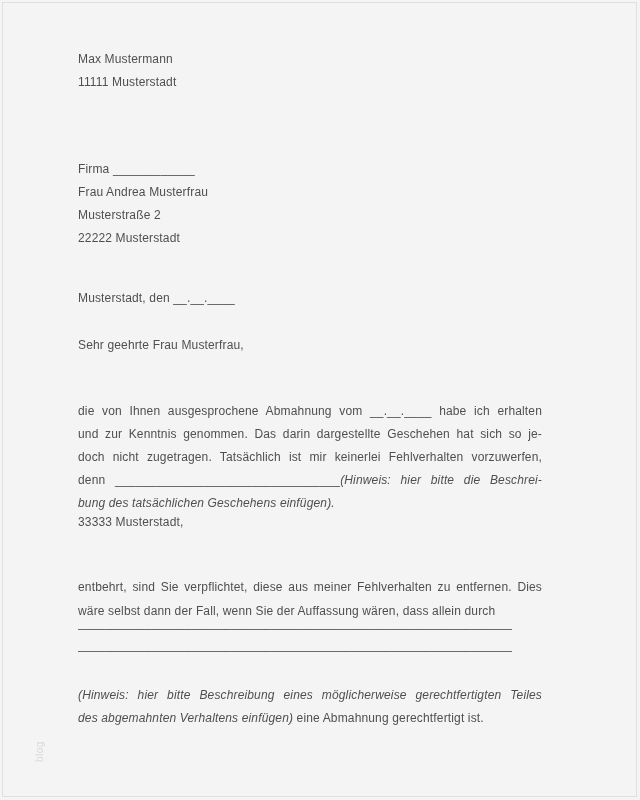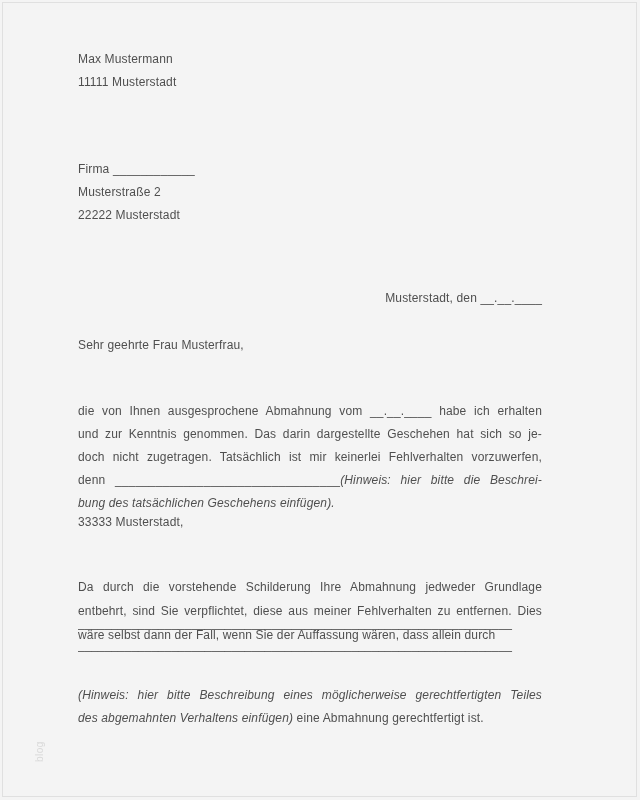--- a/index.html
+++ b/index.html
@@ -35,21 +35,21 @@
     line-height: 23px;
     white-space: normal;
   }
   .lh22 .doc-line { line-height: 22px; }
   .lh24 .doc-line { line-height: 24px; }
   .justify {
     text-align: justify;
     text-align-last: justify;
   }
   .italic { font-style: italic; }
-  .right { text-align: right; }
+  .right { }
   .blank-line {
     line-height: 22px;
     white-space: nowrap;
     overflow: hidden;
     letter-spacing: 0;
   }
   .watermark {
     position: absolute;
     left: 34px;
     top: 762px;
@@ -65,20 +65,21 @@
 
 <div class="page-border"></div>
 
 <div class="block" style="top:48px">
   <div class="doc-line">Max Mustermann</div>
   <div class="doc-line">11111 Musterstadt</div>
 </div>
 
 <div class="block" style="top:158px">
   <div class="doc-line">Firma ____________</div>
+  <div class="doc-line">Frau Andrea Musterfrau</div>
   <div class="doc-line">Musterstraße 2</div>
   <div class="doc-line">22222 Musterstadt</div>
 </div>
 
 <div class="block lh22 right" style="top:287px">
   <div class="doc-line">Musterstadt, den __.__.____</div>
 </div>
 
 <div class="block lh22" style="top:334px">
   <div class="doc-line">Sehr geehrte Frau Musterfrau,</div>
@@ -90,21 +91,20 @@
   <div class="doc-line justify">doch nicht zugetragen. Tatsächlich ist mir keinerlei Fehlverhalten vorzuwerfen,</div>
   <div class="doc-line justify"><span>denn</span> <span>_________________________________</span><span class="italic">(Hinweis: hier bitte die Beschrei-</span></div>
   <div class="doc-line italic">bung des tatsächlichen Geschehens einfügen).</div>
 </div>
 
 <div class="block" style="top:511px">
   <div class="doc-line">33333 Musterstadt,</div>
 </div>
 
 <div class="block lh24" style="top:575px">
-  <div class="doc-line justify">Da durch die vorstehende Schilderung Ihre Abmahnung jedweder Grundlage</div>
   <div class="doc-line justify">entbehrt, sind Sie verpflichtet, diese aus meiner Fehlverhalten zu entfernen. Dies</div>
   <div class="doc-line">wäre selbst dann der Fall, wenn Sie der Auffassung wären, dass allein durch</div>
 </div>
 
 <div class="block" style="top:612px">
   <div class="blank-line">_________________________________________________________________</div>
   <div class="blank-line">_________________________________________________________________</div>
 </div>
 
 <div class="block" style="top:684px">

